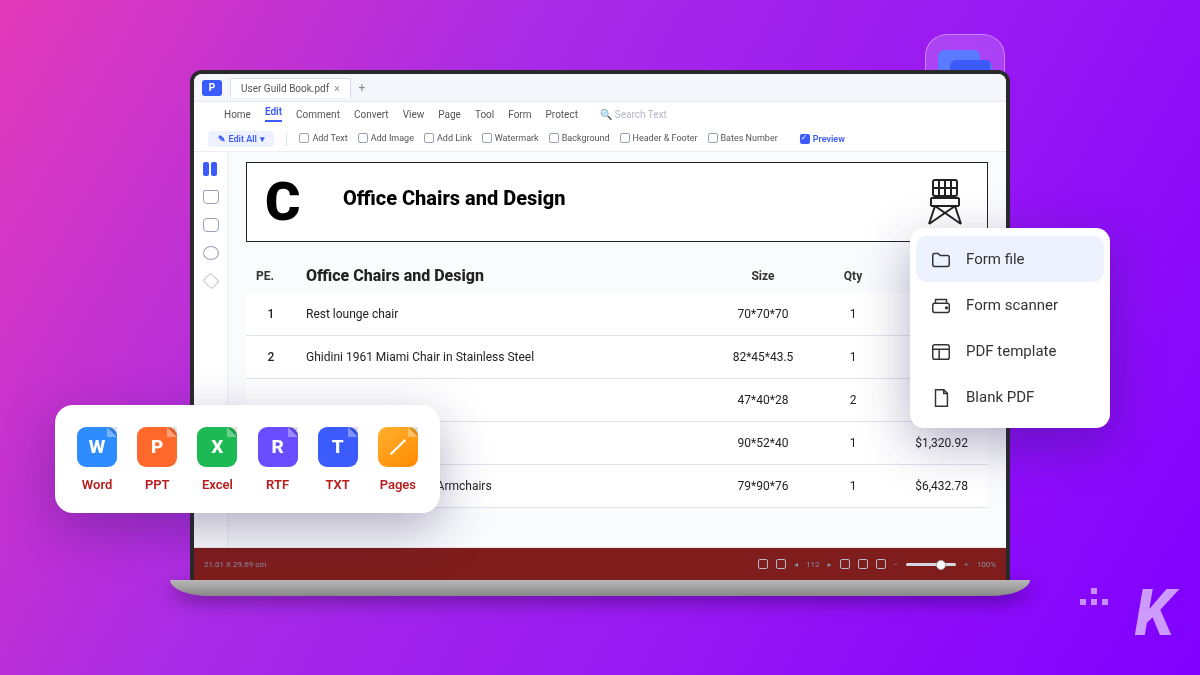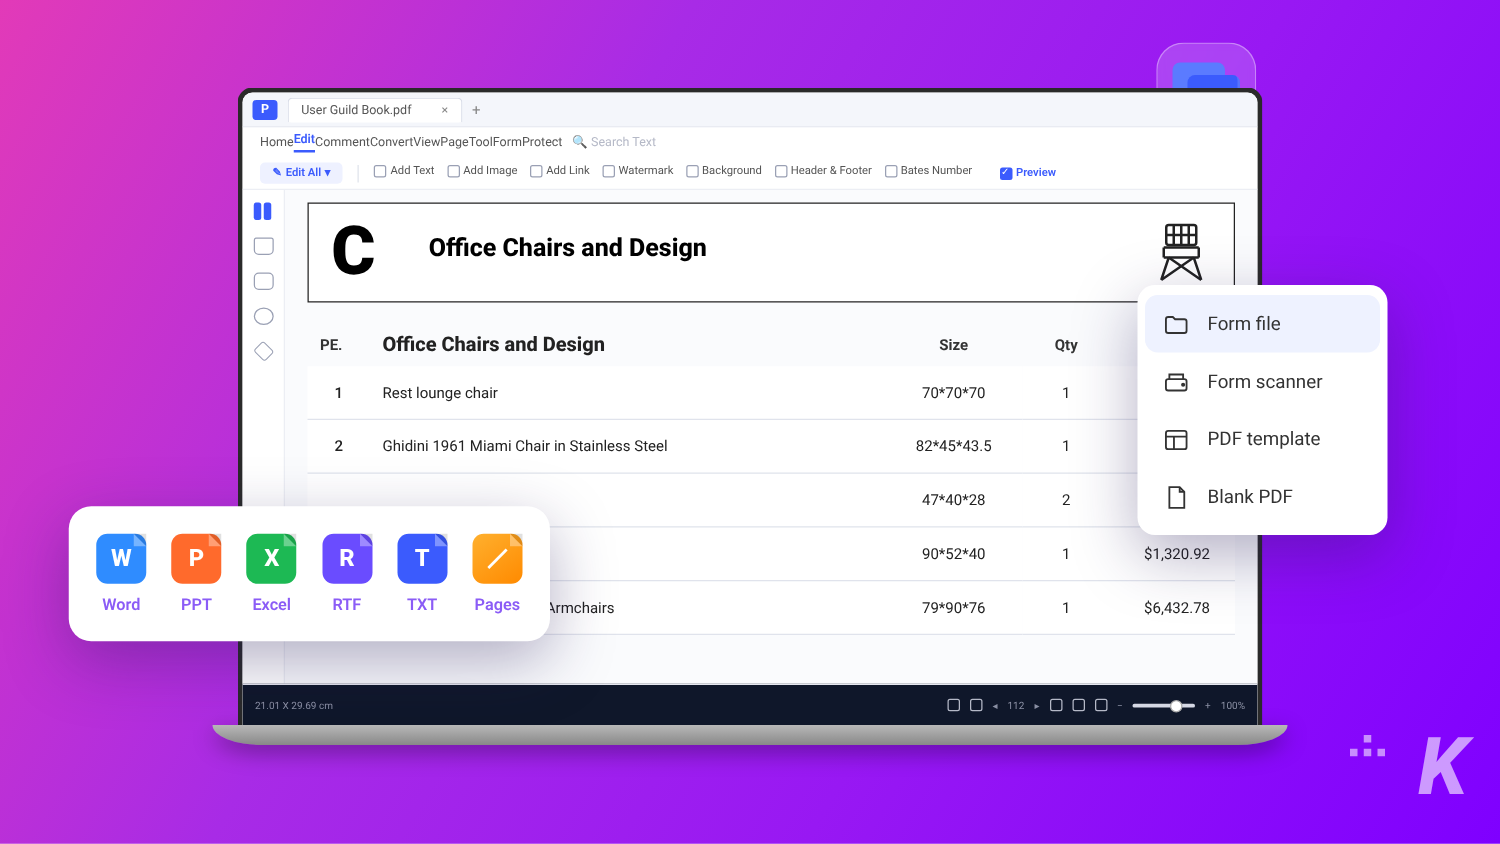--- a/index.html
+++ b/index.html
@@ -6,26 +6,26 @@
 body { width: 1200px; height: 675px; background: linear-gradient(120deg, #e23ab8 0%, #a82be6 35%, #9818f3 65%, #7f00ff 100%); position: relative; overflow: hidden; }
 
 
 .laptop { position: absolute; left: 190px; top: 70px; width: 820px; height: 530px; }
 .screen { width: 100%; height: 510px; background: #fff; border: 4px solid #2a2a2a; border-bottom: none; border-radius: 12px 12px 0 0; overflow: hidden; position: relative; display: flex; flex-direction: column; }
 .laptop-base { width: 860px; height: 16px; background: linear-gradient(#b8b8b8, #888); border-radius: 0 0 40px 40px / 0 0 16px 16px; margin-left: -20px; box-shadow: 0 6px 18px rgba(0,0,0,.35); }
 
 
 .titlebar { height: 28px; display: flex; align-items: center; background: #f4f6fb; border-bottom: 1px solid #e5e7ef; font-size: 10px; color: #555; }
 .app-badge { width: 20px; height: 16px; background: #3b5bfd; color: #fff; border-radius: 3px; margin: 0 8px; display: flex; align-items: center; justify-content: center; font-weight: 700; font-size: 10px; }
-.tab-active { padding: 4px 10px; background: #fff; border-radius: 4px 4px 0 0; border: 1px solid #d9dde8; border-bottom: none; display: flex; align-items: center; gap: 24px; }
+.tab-active { padding: 4px 10px; background: #fff; border-radius: 4px 4px 0 0; border: 1px solid #d9dde8; border-bottom: none; display: flex; align-items: center; gap: 5px; }
 .tab-close { color: #888; cursor: pointer; }
 .tab-plus { margin-left: 8px; color: #888; font-size: 12px; cursor: pointer; }
 
 
-.menubar { height: 24px; display: flex; align-items: center; gap: 0; padding: 0 14px; background: #fff; font-size: 10px; color: #555; }
+.menubar { height: 24px; display: flex; align-items: center; gap: 14px; padding: 0 14px; background: #fff; font-size: 10px; color: #555; margin-left: 16px; }
 .menubar span { cursor: pointer; }
 .menubar .active { color: #3b5bfd; border-bottom: 2px solid #3b5bfd; padding-bottom: 3px; font-weight: 600; }
 .menubar .search { color: #b5b9c7; margin-left: 8px; }
 
 
 .toolbar { height: 26px; display: flex; align-items: center; gap: 12px; padding: 0 14px; background: #fff; border-bottom: 1px solid #eceef4; font-size: 9px; color: #555; }
 .edit-all-btn { background: #eef1ff; color: #3b5bfd; padding: 3px 10px; border-radius: 4px; font-weight: 600; display: inline-flex; align-items: center; gap: 3px; }
 .toolbar-item { display: inline-flex; align-items: center; gap: 3px; cursor: pointer; }
 .ti-icon { width: 10px; height: 10px; border: 1px solid #9aa0b4; border-radius: 2px; display: inline-block; }
 .toolbar-sep { width: 1px; height: 14px; background: #e0e3ec; }
@@ -58,21 +58,21 @@
 .tbl th.small { font-size: 12px; font-weight: 700; color:#333; }
 .tbl th.desc { font-size: 16px; }
 .tbl td { padding: 14px 10px; border-bottom: 1px solid #e0e3ec; background:#fff; }
 .tbl tr td:first-child { text-align: center; font-weight: 500; }
 .tbl td.size, .tbl td.qty, .tbl td.price { text-align: center; }
 .tbl td.price { text-align: right; padding-right: 20px; }
 .tbl th.center { text-align: center; }
 .tbl th.right { text-align: right; padding-right: 20px; }
 
 
-.statusbar { height: 22px; background:#0f172a; border-top:1px solid #e5e7ef; display:flex; align-items:center; justify-content:space-between; padding:16px 10px; font-size:8px; color:#8a8fa3; }
+.statusbar { height: 22px; background:#7f1d1d; border-top:1px solid #e5e7ef; display:flex; align-items:center; justify-content:space-between; padding:16px 10px; font-size:8px; color:#8a8fa3; }
 .statusbar .sb-tools { display:flex; gap:8px; align-items:center; }
 .sb-box { width:10px; height:10px; border:1px solid #b5b9c7; border-radius:2px; }
 .zoom-slider { width:50px; height:3px; background:#d5d8e4; border-radius:2px; position:relative; }
 .zoom-slider::after { content:""; width:8px; height:8px; background:#fff; border:1px solid #aaa; border-radius:50%; position:absolute; top:-3px; left:60%; }
 
 
 .plus-badge { position:absolute; right:195px; top:34px; width:80px; height:80px; background: rgba(255,255,255,.18); border-radius:22px; border:1px solid rgba(255,255,255,.35); display:flex; align-items:center; justify-content:center; backdrop-filter: blur(4px); }
 .plus-inner { width:54px; height:48px; position:relative; }
 .folder-a { position:absolute; width:42px; height:34px; background:#5b7bff; border-radius:6px; top:0; left:0; }
 .folder-b { position:absolute; width:42px; height:34px; background:#3b5bfd; border-radius:6px; top:10px; left:12px; box-shadow:-2px -2px 0 rgba(255,255,255,.15) inset; }
@@ -83,21 +83,21 @@
 .popup-item { display:flex; align-items:center; gap:14px; padding:13px 14px; border-radius:10px; font-size:15px; color:#333; cursor:pointer; }
 .popup-item.hl { background:#eef2ff; }
 .pi-icon { width:22px; height:20px; flex-shrink:0; }
 
 
 .formats-card { position:absolute; left:55px; top:405px; width:385px; height:108px; background:#fff; border-radius:18px; box-shadow: 0 16px 50px rgba(40,30,90,.35); display:flex; align-items:center; justify-content:space-around; padding: 0 12px; }
 .fmt { display:flex; flex-direction:column; align-items:center; gap:10px; cursor:pointer; }
 .fmt-badge { width:40px; height:40px; border-radius:9px; display:flex; align-items:center; justify-content:center; color:#fff; font-weight:800; font-size:19px; position:relative; }
 .fmt-badge::before { content:""; position:absolute; top:0; right:0; width:0; height:0; border-left:10px solid rgba(255,255,255,.35); border-top:10px solid transparent; transform: translate(0,0) rotate(0); }
 .fmt-badge::after { content:""; position:absolute; top:0; right:0; border-style:solid; border-width:0 10px 10px 0; border-color: transparent rgba(0,0,0,.12) transparent transparent; }
-.fmt-label { font-size:13px; font-weight:600; color:#8b5cf6; }
+.fmt-label { font-size:13px; font-weight:600; color:#b91c1c; }
 .fmt-w { background:#2f8cff; }
 .fmt-p { background:#ff6a2c; }
 .fmt-x { background:#1db954; }
 .fmt-r { background:#6a4cff; }
 .fmt-t { background:#3b5bfd; }
 .fmt-pg { background: linear-gradient(145deg,#ffb02e,#ff8a00); }
 .fmt-pg svg { width:22px; height:22px; }
 
 
 .k-mark { position:absolute; right:28px; bottom:24px; color:rgba(255,255,255,.6); font-size:64px; font-weight:800; font-style:italic; letter-spacing:-2px; }

